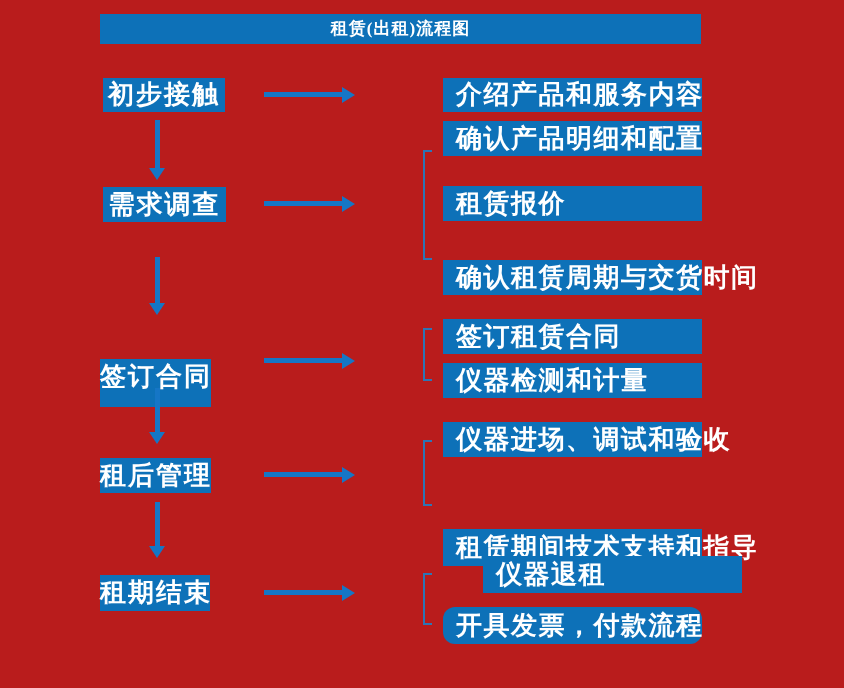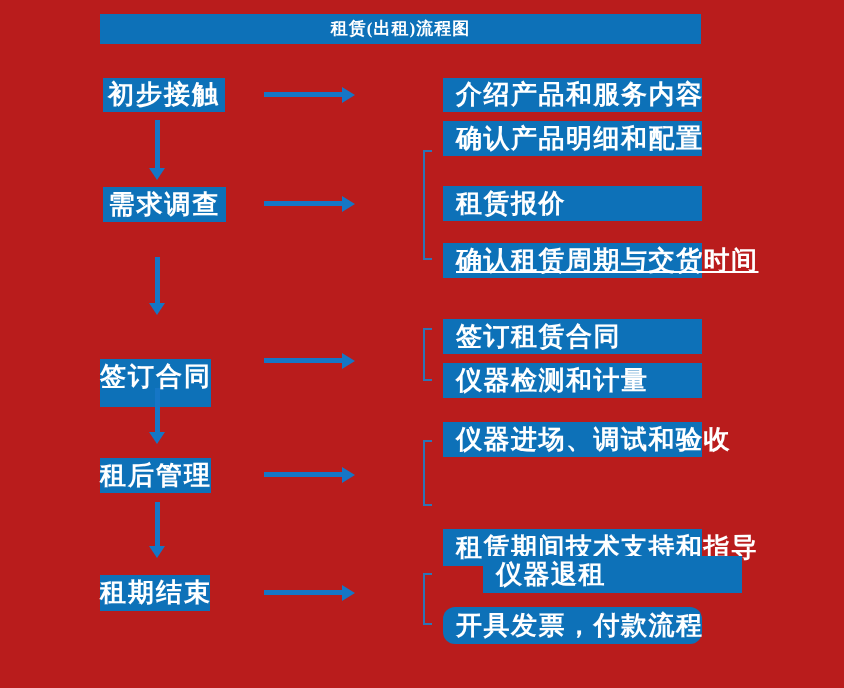--- a/index.html
+++ b/index.html
@@ -20,21 +20,21 @@
   .s1 { left:103px; top:78px;  width:122px; height:34px; line-height:34px; }
   .s2 { left:103px; top:187px; width:123px; height:35px; }
   .s3 { left:100px; top:359px; width:111px; height:48px; }
   .s4 { left:100px; top:458px; width:111px; height:35px; }
   .s5 { left:100px; top:575px; width:110px; height:36px; line-height:36px; }
 
   .detail { left:443px; width:259px; height:35px; line-height:35px; padding-left:13px; letter-spacing:1.5px; }
   .d1 { top:78px; height:34px; line-height:34px; }
   .d2 { top:121px; }
   .d3 { top:186px; }
-  .d4 { top:243px;text-decoration:underline; }
+  .d4 { top:260px; }
   .d5 { top:319px; }
   .d6 { top:363px; }
   .d7 { top:422px; }
   .d8 { top:489px; height:37px; line-height:37px;margin-top:40px; }
   .d9 { top:556px; height:37px; line-height:37px;margin-left:40px; }
   .d10{ top:607px; height:37px; line-height:37px;border-radius:12px; }
 
   
   .harrow { position:absolute; width:91px; height:16px; left:264px; }
   .harrow .shaft { position:absolute; left:0; top:5px; width:78px; height:5px; background:#1576c6; }

